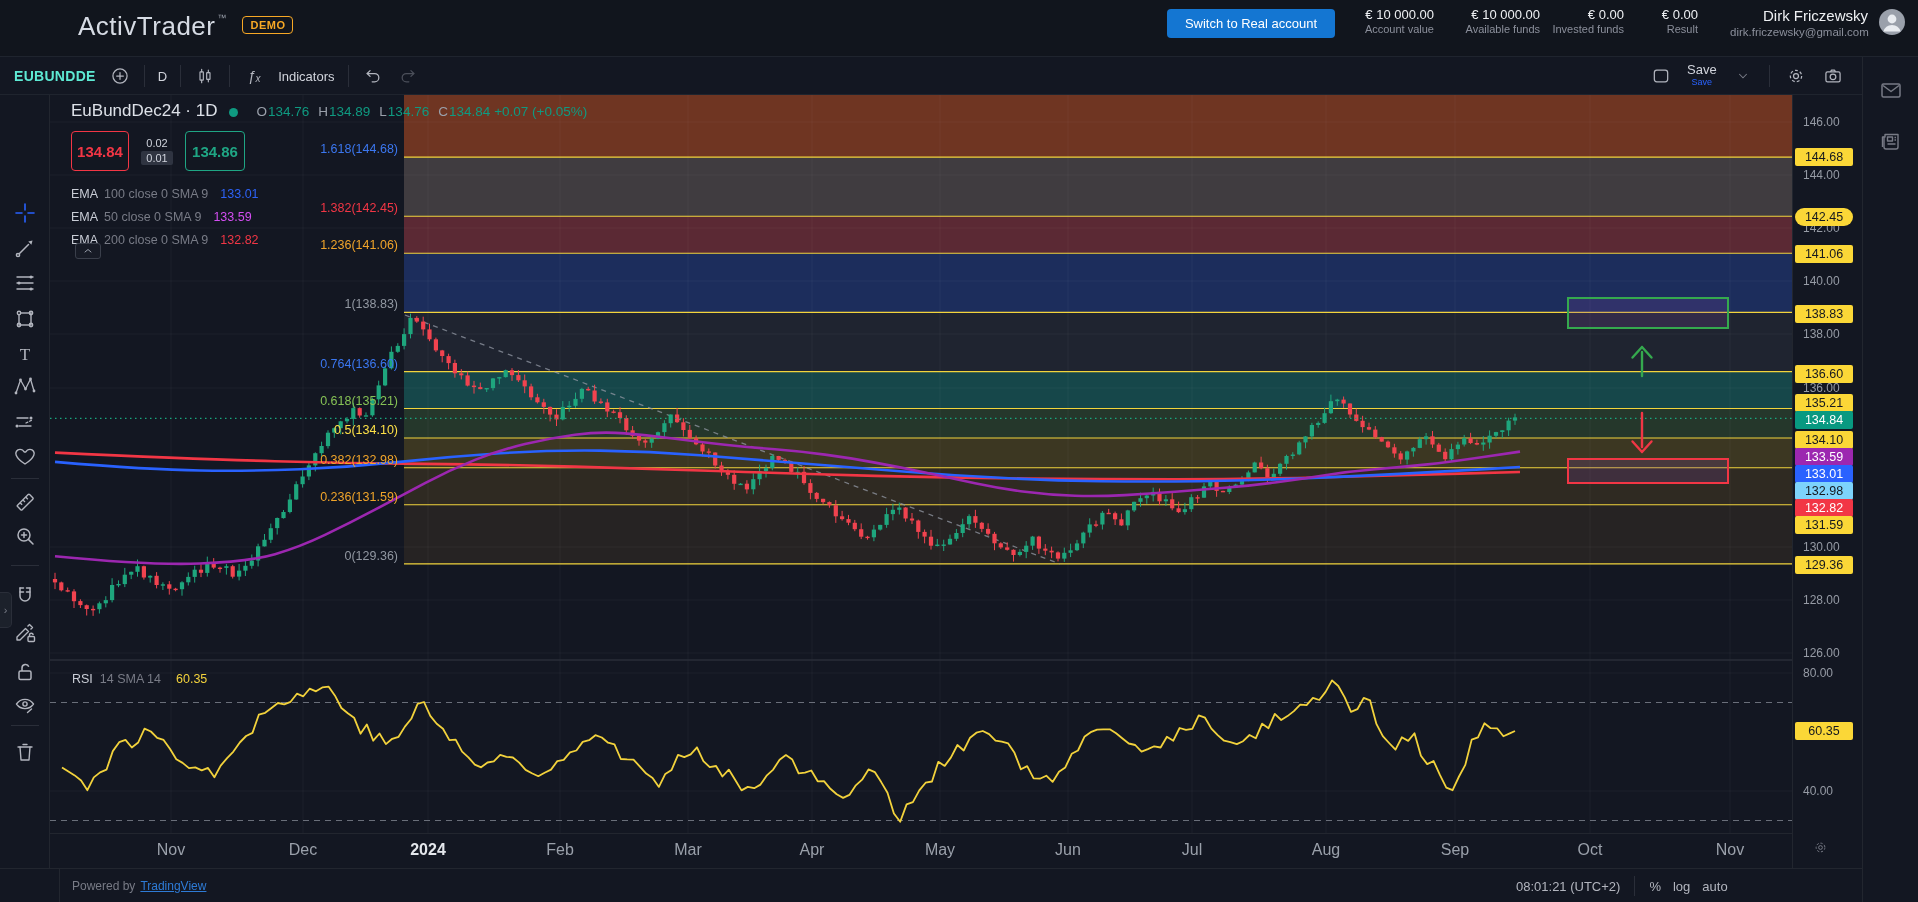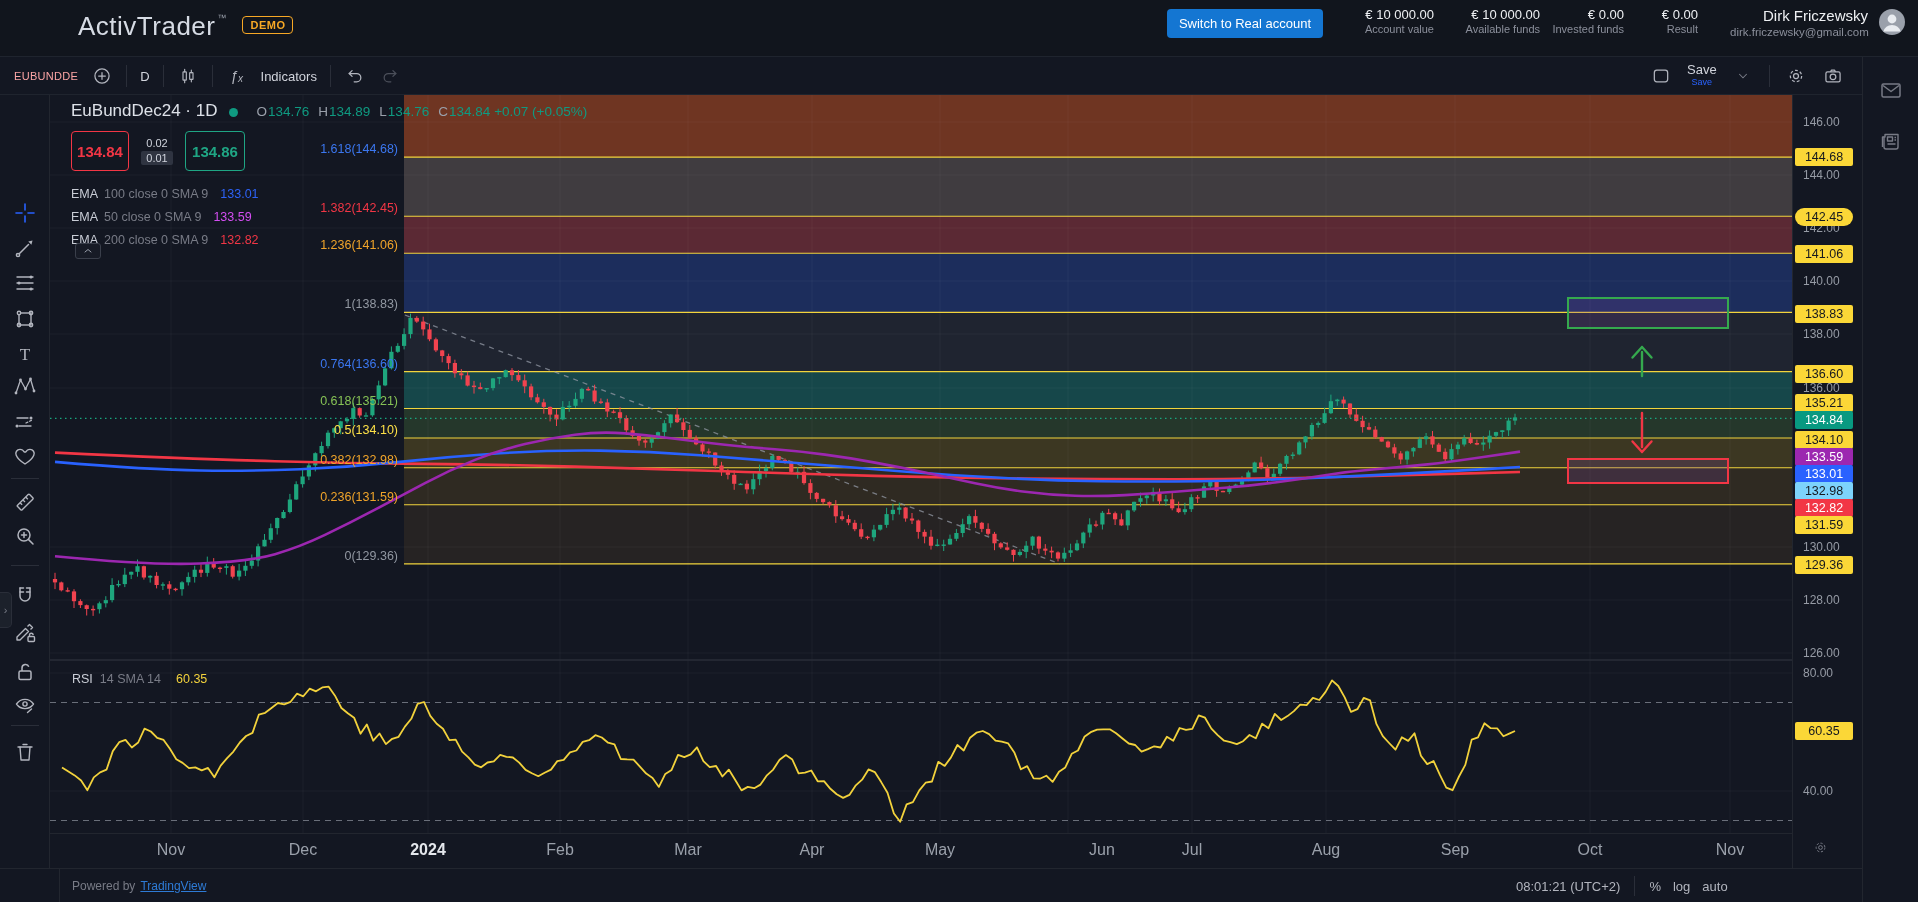--- a/index.html
+++ b/index.html
@@ -8,39 +8,39 @@
   #app { position:relative; width:1918px; height:902px; }
 
   
   #header { position:absolute; left:0; top:0; width:1918px; height:57px;
     background:#11151d; border-bottom:1px solid #1f242e; }
   .logo-wrap { position:absolute; left:78px; top:11px; display:flex; align-items:flex-start; }
   .logo { font-size:26px; font-weight:400; letter-spacing:0.5px; color:#d6dbe4; }
   .logo-tm { font-size:9px; color:#9aa0ab; margin:2px 0 0 2px; }
   .demo { margin:5px 0 0 16px; font-size:11px; font-weight:bold; color:#f7a825;
     border:1.5px solid #f7a825; border-radius:4px; padding:2px 7px; letter-spacing:0.5px; }
-  .switch-btn { position:absolute; left:1167px; top:9px; width:156px; height:29px;
+  .switch-btn { position:absolute; left:1167px; top:9px; width:168px; height:29px;
     background:#1476d2; border:none; border-radius:4px; color:#fff; font-size:13px;
     font-family:inherit; cursor:pointer; }
   #metrics { position:absolute; left:1348px; top:7px; display:flex; gap:12px; }
   .metric { text-align:right; }
   .metric .mv { font-size:13px; color:#eef0f3; line-height:16px; }
   .metric .ml { font-size:11px; color:#8b8f9b; line-height:13px; }
   .m0{width:86px}.m1{width:94px}.m2{width:72px}.m3{width:62px}
   .user { position:absolute; left:1730px; top:7px; width:138px; text-align:right; cursor:pointer; }
   .uname { font-size:15px; color:#eef0f3; line-height:18px; }
   .uemail { font-size:11.5px; color:#8b8f9b; line-height:14px; }
   .avatar { position:absolute; left:1878px; top:8px; width:28px; height:28px; }
 
   
   #toolbar { position:absolute; left:0; top:57px; width:1862px; height:38px;
     background:#131722; border-bottom:1px solid #1f242e; }
   .tb-left { position:absolute; left:14px; top:0; height:38px; display:flex; align-items:center; gap:13px; }
   .tb-right { position:absolute; left:1650px; top:0; height:38px; display:flex; align-items:center; gap:15px; }
-  .tb-sym { font-size:11px; font-weight:normal; color:#fca5a5; letter-spacing:0.3px; }
+  .tb-sym { font-size:14px; font-weight:bold; color:#5eead4; letter-spacing:0.3px; }
   .tb-txt { font-size:13px; color:#d1d4dc; }
   .tb-div { width:1px; height:22px; background:#2a2e39; }
   .tb-ic { width:22px; height:22px; display:flex; align-items:center; justify-content:center; cursor:pointer; }
   .save-block { display:flex; flex-direction:column; align-items:center; line-height:12px; cursor:pointer; }
   .save-main { font-size:13px; color:#d1d4dc; }
   .save-sub { font-size:9px; color:#2962ff; }
 
   
   #lefttools { position:absolute; left:0; top:95px; width:50px; height:773px;
     background:#131722; border-right:1px solid #22262f; }
@@ -944,21 +944,21 @@
     </div>
 
   <div id="timeaxis">
       <div class="tlabel" style="left: 121px;">Nov</div>
       <div class="tlabel" style="left: 253px;">Dec</div>
       <div class="tlabel year" style="left: 378px;">2024</div>
       <div class="tlabel" style="left: 510px;">Feb</div>
       <div class="tlabel" style="left: 638px;">Mar</div>
       <div class="tlabel" style="left: 762px;">Apr</div>
       <div class="tlabel" style="left: 890px;">May</div>
-      <div class="tlabel" style="left: 1052px;">Jun</div>
+      <div class="tlabel" style="left: 1018px;">Jun</div>
       <div class="tlabel" style="left: 1142px;">Jul</div>
       <div class="tlabel" style="left: 1276px;">Aug</div>
       <div class="tlabel" style="left: 1405px;">Sep</div>
       <div class="tlabel" style="left: 1540px;">Oct</div>
       <div class="tlabel" style="left: 1680px;">Nov</div>
     </div>
 
   <div id="rightbar">
     <div class="rb-ic" style="top:21px">
       <svg viewBox="0 0 24 24" fill="none" stroke="#787b86" stroke-width="1.5" stroke-linejoin="round">

